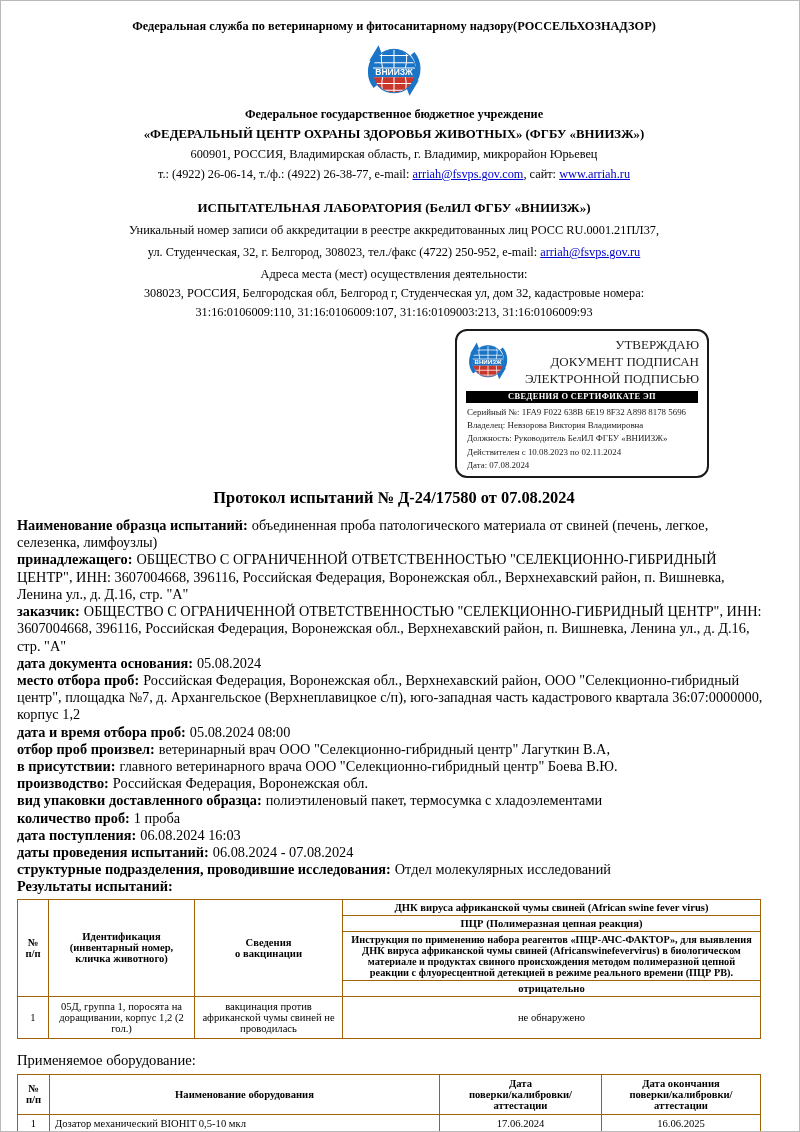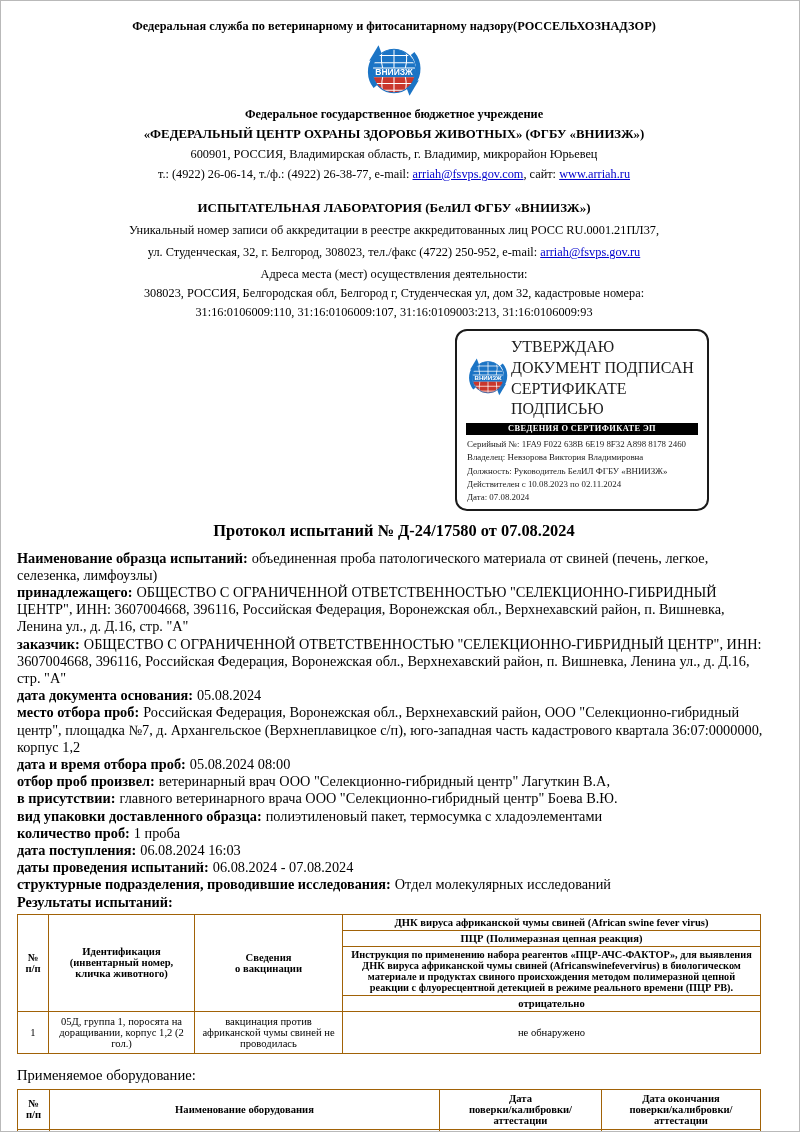--- a/index.html
+++ b/index.html
@@ -19,21 +19,21 @@
   .lab-title { font-size:13px; font-weight:bold; margin-top:18px; }
   .lab-line { font-size:12.3px; margin-top:7px; }
   .lab-line-sm { font-size:12.3px; margin-top:4px; }
 
   .stamp-row { display:flex; justify-content:flex-end; padding-right:62px; margin:9px 0 6px 0; }
   .stamp {
     width:254px; border:2px solid #1a1a1a; border-radius:12px; padding:4px 0 5px 0;
     font-family:"Liberation Serif","DejaVu Serif",serif;
   }
   .stamp-top { display:flex; align-items:center; padding:2px 8px 1px 8px; }
-  .stamp-titles { flex:1; text-align:left; font-size:16px; line-height:1.3; color:#1c1c1c; }
+  .stamp-titles { flex:1; text-align:right; font-size:13px; line-height:1.3; color:#1c1c1c; }
   .stamp-band {
     background:#000000; color:#fff; font-size:8.4px; font-weight:bold;
     text-align:center; letter-spacing:0.4px; margin:2px 9px 2px 9px; padding:1px 0 2px 0;
   }
   .stamp-info { font-size:8.9px; line-height:1.38; padding:1px 10px 0 10px; color:#1c1c1c; }
 
   .doc-title { font-size:16.4px; font-weight:bold; text-align:center; margin:10px 0 9px 0; }
 
   .fields { font-size:14.3px; line-height:17.2px; }
   .field .lbl { font-weight:bold; margin-right:4px; }
@@ -129,43 +129,44 @@
               <line x1="15" y1="86" x2="105" y2="86" stroke="#fff" stroke-width="2"></line>
               <line x1="20" y1="99" x2="100" y2="99" stroke="#fff" stroke-width="2"></line>
             </g>
             <circle cx="60" cy="62" r="42" fill="none" stroke="#1b74c5" stroke-width="2"></circle>
             <text x="60" y="70" text-anchor="middle" font-size="16.5" font-weight="bold" fill="#ffffff" font-family="Liberation Sans, sans-serif">ВНИИЗЖ</text>
           </svg>
         </span>
         <div class="stamp-titles">
           <div>УТВЕРЖДАЮ</div>
           <div>ДОКУМЕНТ ПОДПИСАН</div>
-          <div>СЕРТИФИКАТЕ ПОДПИСЬЮ</div>
+          <div>ЭЛЕКТРОННОЙ ПОДПИСЬЮ</div>
         </div>
       </div>
       <div class="stamp-band">СВЕДЕНИЯ О СЕРТИФИКАТЕ ЭП</div>
-      <div class="stamp-info">Серийный №: 1FA9 F022 638B 6E19 8F32 A898 8178 2460</div>
+      <div class="stamp-info">Серийный №: 1FA9 F022 638B 6E19 8F32 A898 8178 5696</div>
       <div class="stamp-info">Владелец: Невзорова Виктория Владимировна</div>
       <div class="stamp-info">Должность: Руководитель БелИЛ ФГБУ «ВНИИЗЖ»</div>
       <div class="stamp-info">Действителен с 10.08.2023 по 02.11.2024</div>
       <div class="stamp-info">Дата: 07.08.2024</div>
     </div>
   </div>
 
   <div class="doc-title">Протокол испытаний № Д-24/17580 от 07.08.2024</div>
 
   <div class="fields">
     <div class="field"><span class="lbl">Наименование образца испытаний:</span><span>объединенная проба патологического материала от свиней (печень, легкое, селезенка, лимфоузлы)</span></div>
     <div class="field"><span class="lbl">принадлежащего:</span><span>ОБЩЕСТВО С ОГРАНИЧЕННОЙ ОТВЕТСТВЕННОСТЬЮ "СЕЛЕКЦИОННО-ГИБРИДНЫЙ ЦЕНТР", ИНН: 3607004668, 396116, Российская Федерация, Воронежская обл., Верхнехавский район, п. Вишневка, Ленина ул., д. Д.16, стр. "А"</span></div>
     <div class="field"><span class="lbl">заказчик:</span><span>ОБЩЕСТВО С ОГРАНИЧЕННОЙ ОТВЕТСТВЕННОСТЬЮ "СЕЛЕКЦИОННО-ГИБРИДНЫЙ ЦЕНТР", ИНН: 3607004668, 396116, Российская Федерация, Воронежская обл., Верхнехавский район, п. Вишневка, Ленина ул., д. Д.16, стр. "А"</span></div>
     <div class="field"><span class="lbl">дата документа основания:</span><span>05.08.2024</span></div>
     <div class="field"><span class="lbl">место отбора проб:</span><span>Российская Федерация, Воронежская обл., Верхнехавский район, ООО "Селекционно-гибридный центр", площадка №7, д. Архангельское (Верхнеплавицкое с/п), юго-западная часть кадастрового квартала 36:07:0000000, корпус 1,2</span></div>
     <div class="field"><span class="lbl">дата и время отбора проб:</span><span>05.08.2024 08:00</span></div>
     <div class="field"><span class="lbl">отбор проб произвел:</span><span>ветеринарный врач ООО "Селекционно-гибридный центр" Лагуткин В.А,</span></div>
     <div class="field"><span class="lbl">в присутствии:</span><span>главного ветеринарного врача ООО "Селекционно-гибридный центр" Боева В.Ю.</span></div>
+    <div class="field"><span class="lbl">производство:</span><span>Российская Федерация, Воронежская обл.</span></div>
     <div class="field"><span class="lbl">вид упаковки доставленного образца:</span><span>полиэтиленовый пакет, термосумка с хладоэлементами</span></div>
     <div class="field"><span class="lbl">количество проб:</span><span>1 проба</span></div>
     <div class="field"><span class="lbl">дата поступления:</span><span>06.08.2024 16:03</span></div>
     <div class="field"><span class="lbl">даты проведения испытаний:</span><span>06.08.2024 - 07.08.2024</span></div>
     <div class="field"><span class="lbl">структурные подразделения, проводившие исследования:</span><span>Отдел молекулярных исследований</span></div>
     <div class="field"><span class="lbl">Результаты испытаний:</span><span></span></div>
   </div>
 
   <table class="res-table">
     <colgroup>

